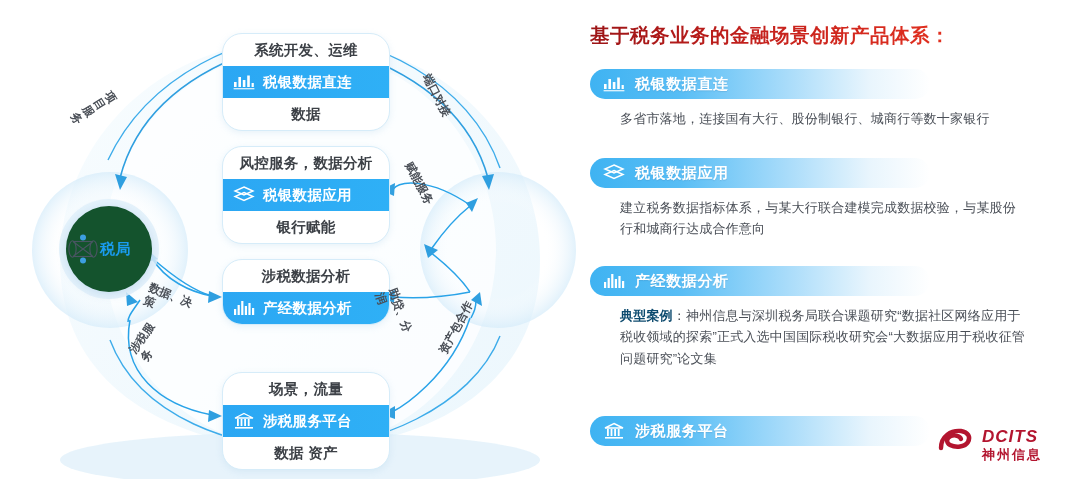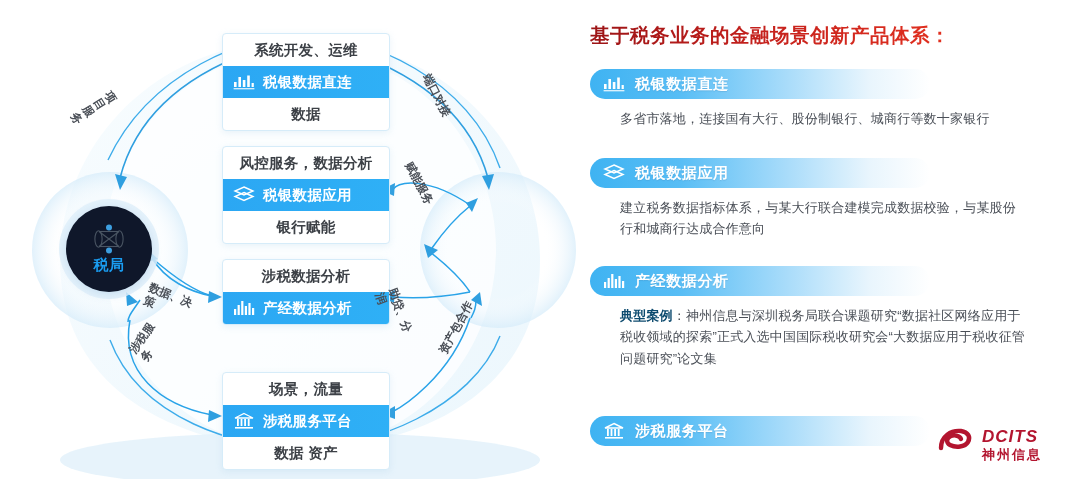--- a/index.html
+++ b/index.html
@@ -11,32 +11,32 @@
     position:relative;
   }
   #root{position:relative;width:1080px;height:479px;}
 
   
   .diagram{position:absolute;left:0;top:0;width:600px;height:479px;}
   .diagram svg.bg{position:absolute;left:0;top:0;}
 
   .node-circle{
     position:absolute;width:86px;height:86px;border-radius:50%;
-    background:#0f172a;
+    background:#14532d;
     box-shadow:0 2px 10px rgba(120,170,215,.28), 0 0 0 7px rgba(225,240,250,.85);
-    display:flex;flex-direction:column;align-items:center;justify-content:center;
+    display:flex;flex-direction:row;align-items:center;
   }
   .node-circle .nlabel{
     font-size:15px;font-weight:bold;color:#1a9cf0;letter-spacing:.5px;margin-top:1px;
   }
   .node-circle .nicon{height:32px;display:flex;align-items:center;justify-content:center;}
 
   .card{
     position:absolute;width:166px;
-    background:#ffffff;border:1px solid #d6ecf9;border-radius:4px;
+    background:#ffffff;border:1px solid #d6ecf9;border-radius:20px;
     box-shadow:0 2px 7px rgba(150,195,225,.20);
     overflow:hidden;
   }
   .card .row{
     height:32px;display:flex;align-items:center;justify-content:center;
     font-size:14.5px;font-weight:bold;color:#3c4046;letter-spacing:.3px;
   }
   .card .row.hl{
     background:linear-gradient(90deg,#2ba7f3 0%,#2fb0f6 100%);
     color:#ffffff;justify-content:flex-start;padding-left:9px;gap:7px;

